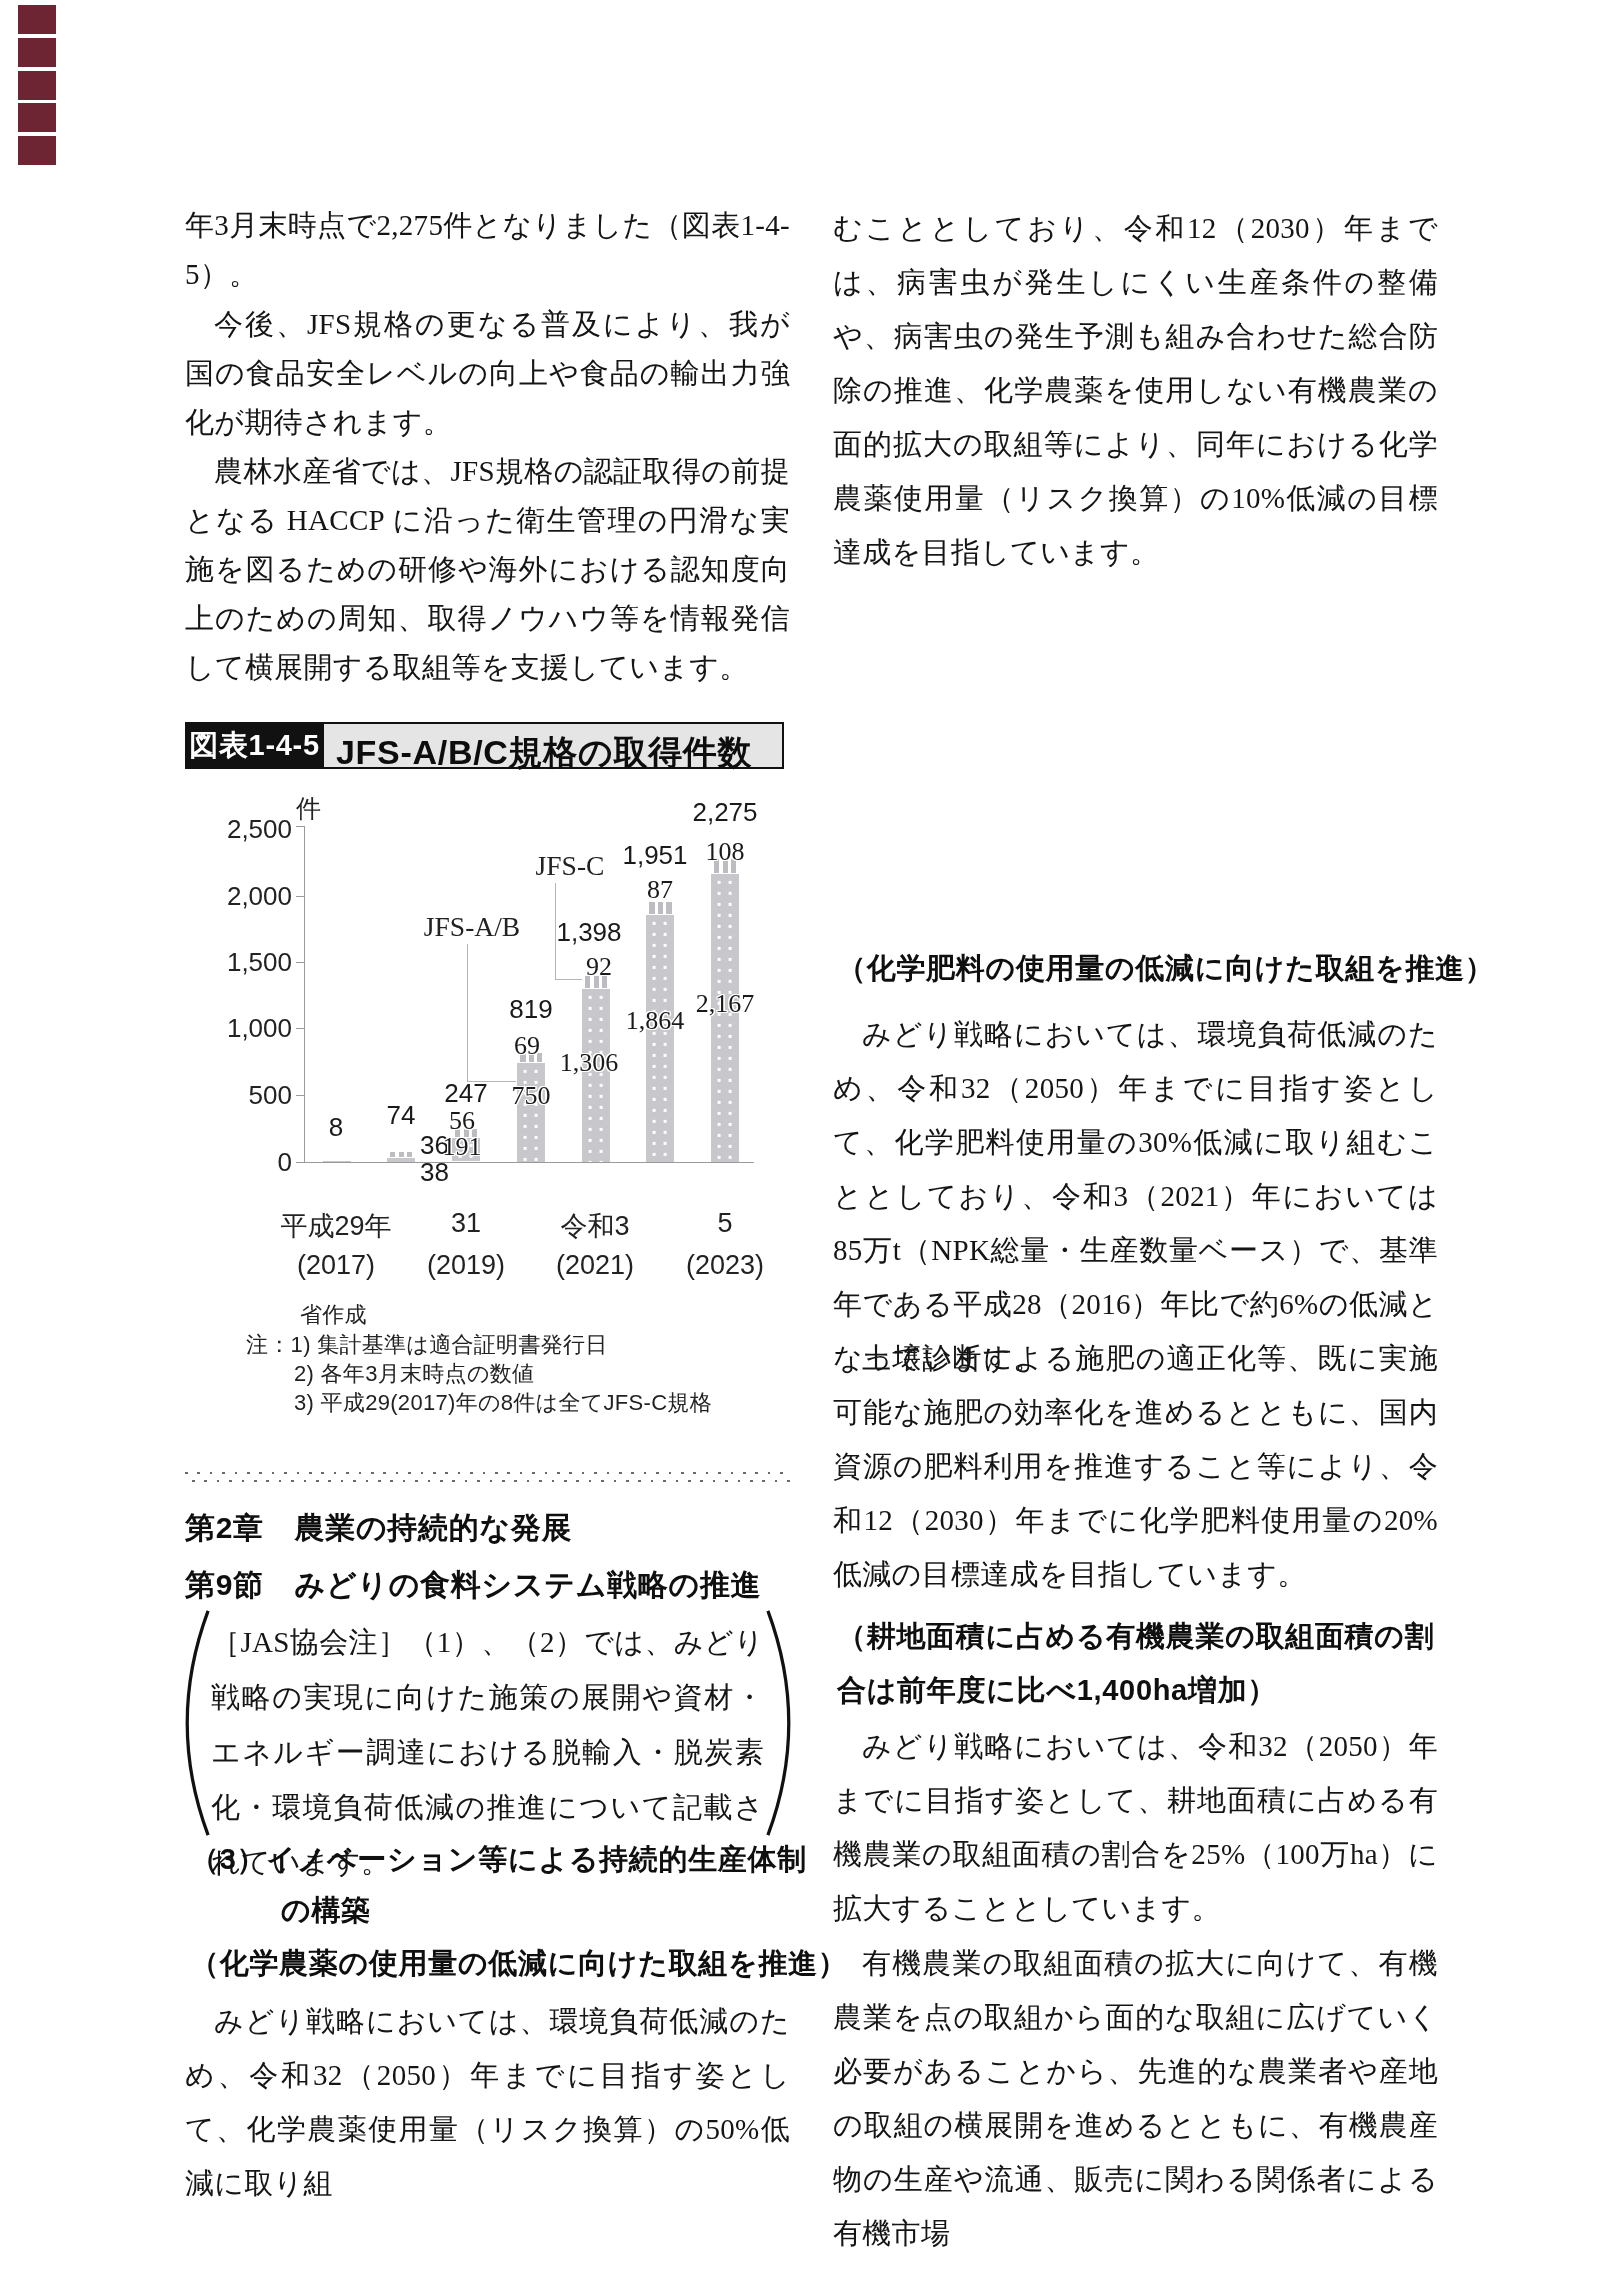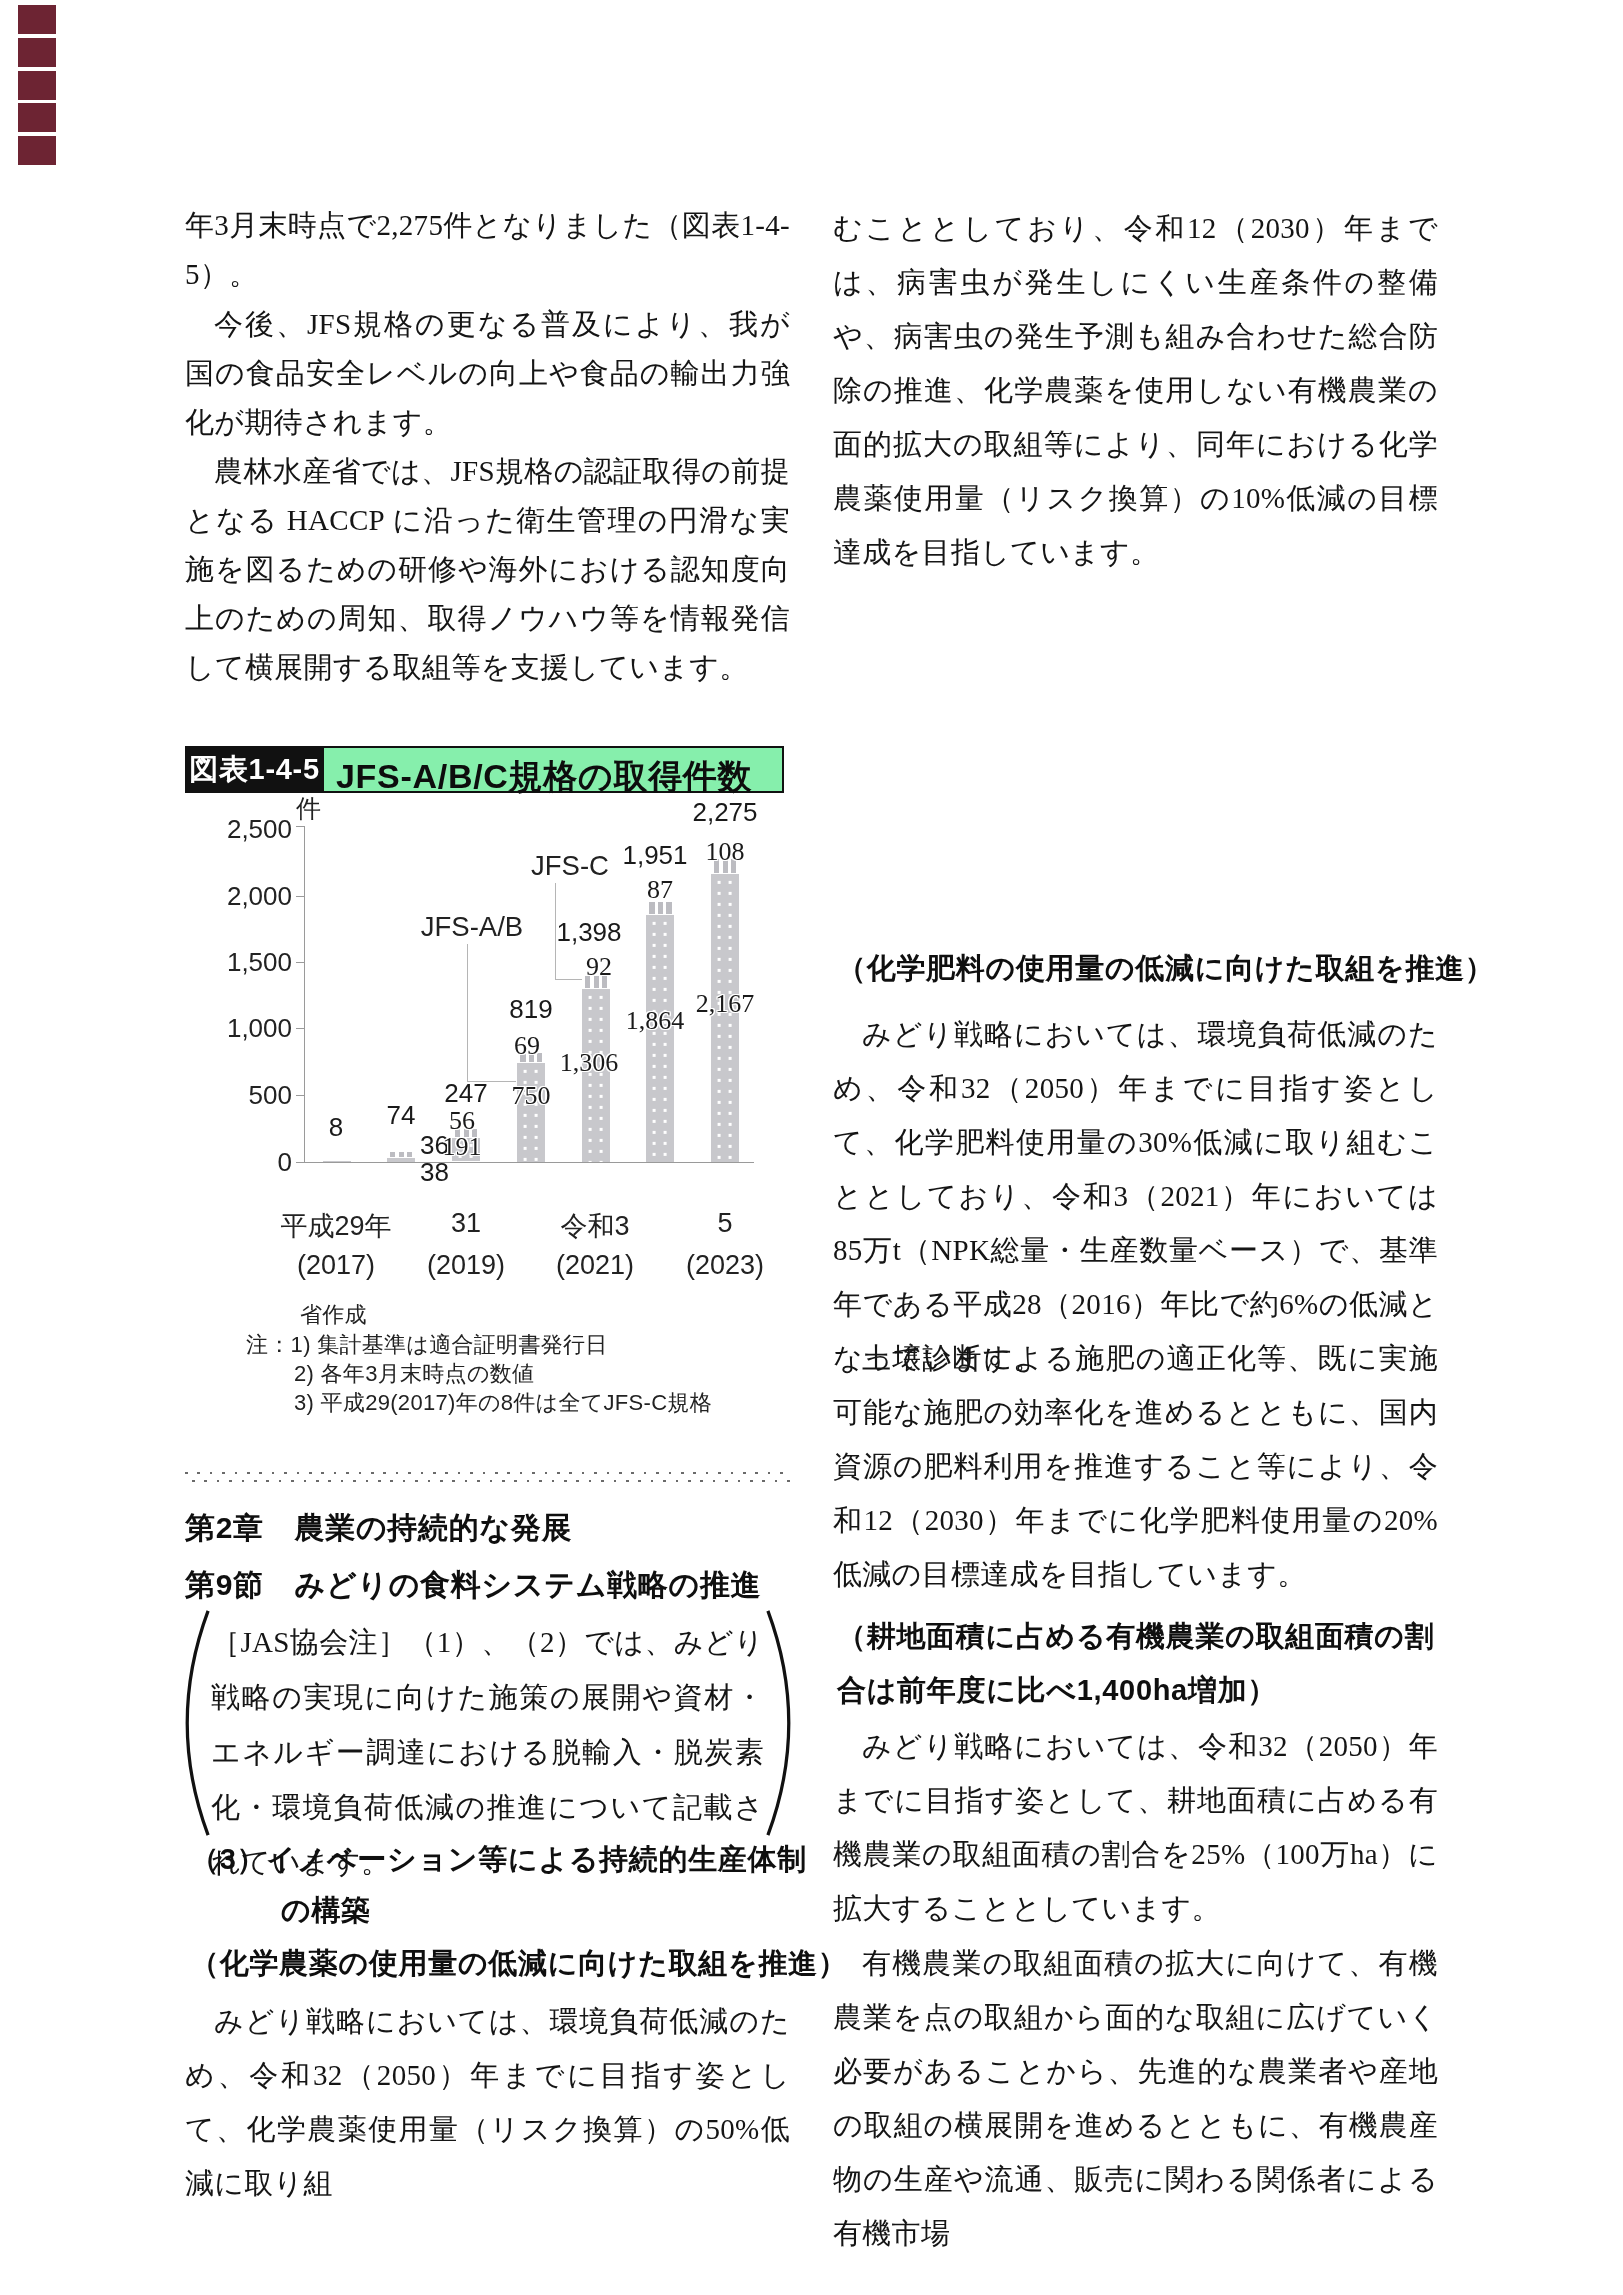--- a/index.html
+++ b/index.html
@@ -12,43 +12,43 @@
   .lh82{line-height:54px;}
   .lh84{line-height:55px;}
   .indent{text-indent:1em;}
   .gothic{font-family:"Liberation Sans","DejaVu Sans",sans-serif;}
   .heading{font-family:"Liberation Sans","DejaVu Sans",sans-serif;font-weight:600;
            font-size:30px;color:#0f0f0f;letter-spacing:0.7px;white-space:nowrap;}
   .topic{font-size:29px;}
   
   .tab-mark{position:absolute;left:18.3px;width:38px;height:29px;background:#6d2433;}
   
-  .fig-header{position:absolute;left:185px;top:746px;width:595px;height:43px;
-              border:2px solid #111;background:#86efac;}
+  .fig-header{position:absolute;left:185px;top:722px;width:595px;height:43px;
+              border:2px solid #111;background:#e5e5e5;}
   .fig-tag{position:absolute;left:-2px;top:-2px;width:139px;height:47px;background:#111;
            color:#fff;display:flex;align-items:center;justify-content:center;
            font-size:29px;font-weight:700;letter-spacing:0.7px;}
   .fig-title{position:absolute;left:149px;top:0;height:58px;display:flex;align-items:center;
              font-size:34px;font-weight:600;letter-spacing:0.7px;color:#0d0d0d;}
   
   .axis{position:absolute;background:#9a9a9a;}
   .tick{position:absolute;width:7.9px;height:1.3px;background:#9a9a9a;}
   .ytick-label{position:absolute;width:79px;text-align:right;font-size:26px;color:#222;
                font-family:"Liberation Sans","DejaVu Sans",sans-serif;transform:translateY(-50%);}
   .seg{position:absolute;}
   .seg-c{background-color:#c8c8cc;background-image:radial-gradient(circle,#ffffff 0 2px,transparent 2px);
          background-size:11px 11px;background-position:2.6px 3.9px;}
   .seg-ab{background-color:#bcbcc1;background-image:repeating-linear-gradient(90deg,#fff 0 3.3px,transparent 3.3px 8.5px);
           border-bottom:1.3px solid #fff;}
   .val{position:absolute;font-family:"Liberation Sans","DejaVu Sans",sans-serif;
        font-size:26px;color:#1a1a1a;transform:translateX(-50%);white-space:nowrap;}
   .halo{text-shadow:1.3px 0 0 #fff,-1.3px 0 0 #fff,0 1.3px 0 #fff,0 -1.3px 0 #fff,
         1.3px 1.3px 0 #fff,-1.3px -1.3px 0 #fff,1.3px -1.3px 0 #fff,-1.3px 1.3px 0 #fff;font-family:Liberation Serif, serif;}
   .left-align{transform:none;}
-  .ann{position:absolute;font-family:Liberation Sans, sans-serif;
+  .ann{position:absolute;font-family:Liberation Serif, serif;
        font-size:27.5px;color:#222;transform:translateX(-50%);white-space:nowrap;}
   .conn{position:absolute;border-left:1.3px solid #b5b5b5;border-bottom:1.3px solid #b5b5b5;}
   .xlabel{position:absolute;font-family:"Liberation Sans","DejaVu Sans",sans-serif;
           font-size:27px;color:#222;transform:translateX(-50%);white-space:nowrap;margin-top:32px;}
   .src{position:absolute;font-family:"Liberation Sans","DejaVu Sans",sans-serif;
        font-size:22px;color:#222;white-space:nowrap;letter-spacing:0.3px;}
   
   .dotted-sep{position:absolute;left:185px;top:1472px;width:605px;height:9.8px;
     background-image:repeating-linear-gradient(90deg,#6a6a6a 0 2.6px,transparent 2.6px 12.4px),
                      repeating-linear-gradient(90deg,#6a6a6a 0 2.6px,transparent 2.6px 12.4px);

